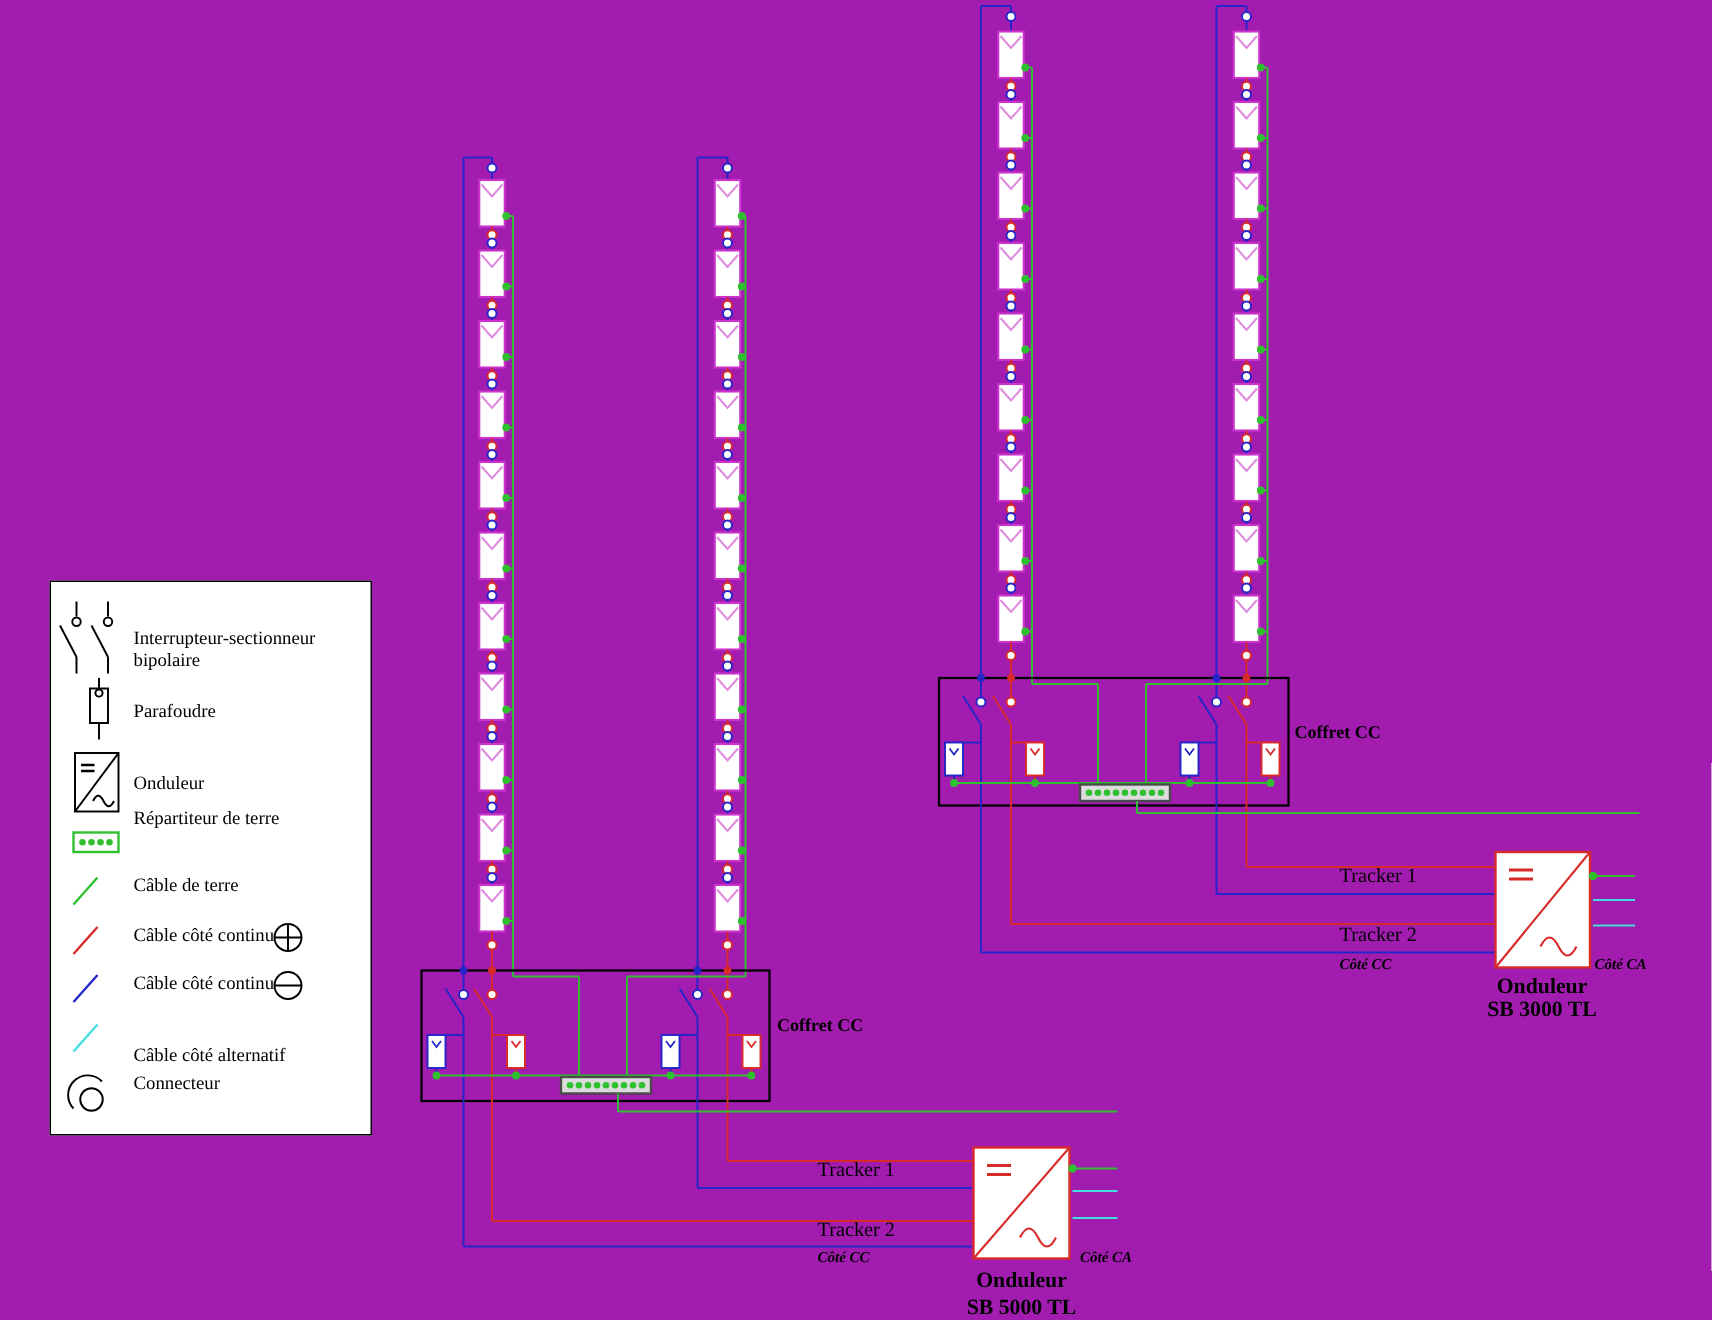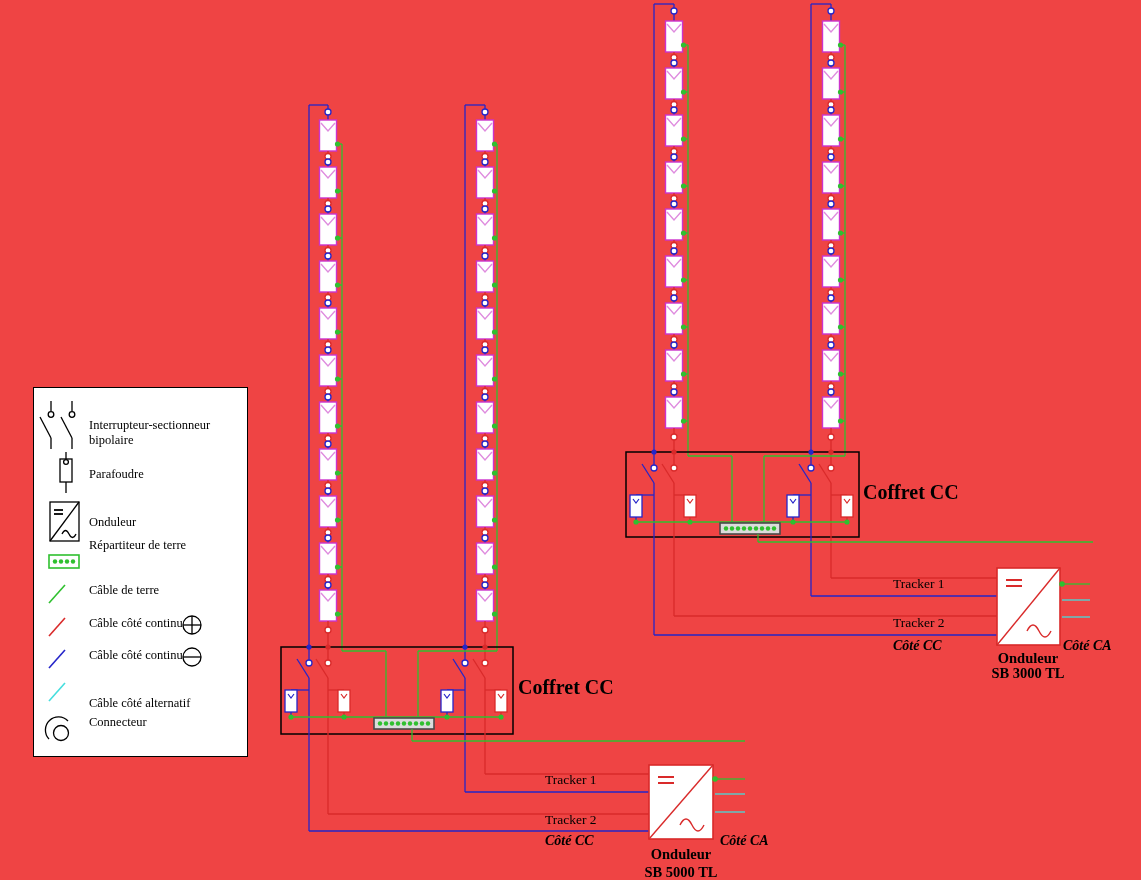--- a/index.html
+++ b/index.html
@@ -1,23 +1,23 @@
 <!DOCTYPE html>
 <html><head>
 <meta charset="utf-8">
 <style>
   html,body{margin:0;padding:0;background:#ffffff;}
-  .stage{position:relative;width:1141px;height:880px;background:#ef4444;overflow:hidden;
+  .stage{position:relative;width:1141px;height:880px;background:#a21caf;overflow:hidden;
          font-family:"Liberation Serif","DejaVu Serif",serif;}
   #schematic{position:absolute;left:0;top:0;}
   .lbl{position:absolute;color:#000;white-space:nowrap;}
   .tracker{font-size:13.5px;}
-  .cote{font-size:14px;font-style:italic;font-weight:600;}
+  .cote{font-size:10px;font-style:italic;font-weight:600;}
   .invname{font-size:14.5px;font-weight:bold;text-align:center;width:122px;}
-  .coffret{font-size:20px;font-weight:bold;}
+  .coffret{font-size:12px;font-weight:bold;}
   .ra{width:100px;}
   
   .legend{position:absolute;left:33px;top:387px;width:213px;height:368px;
           border:1.5px solid #000;background:#fff;}
   .legend .item-label{position:absolute;left:55px;font-size:12.5px;line-height:15px;color:#000;}
   .legend svg{position:absolute;}
 </style>
 </head>
 <body>
 

